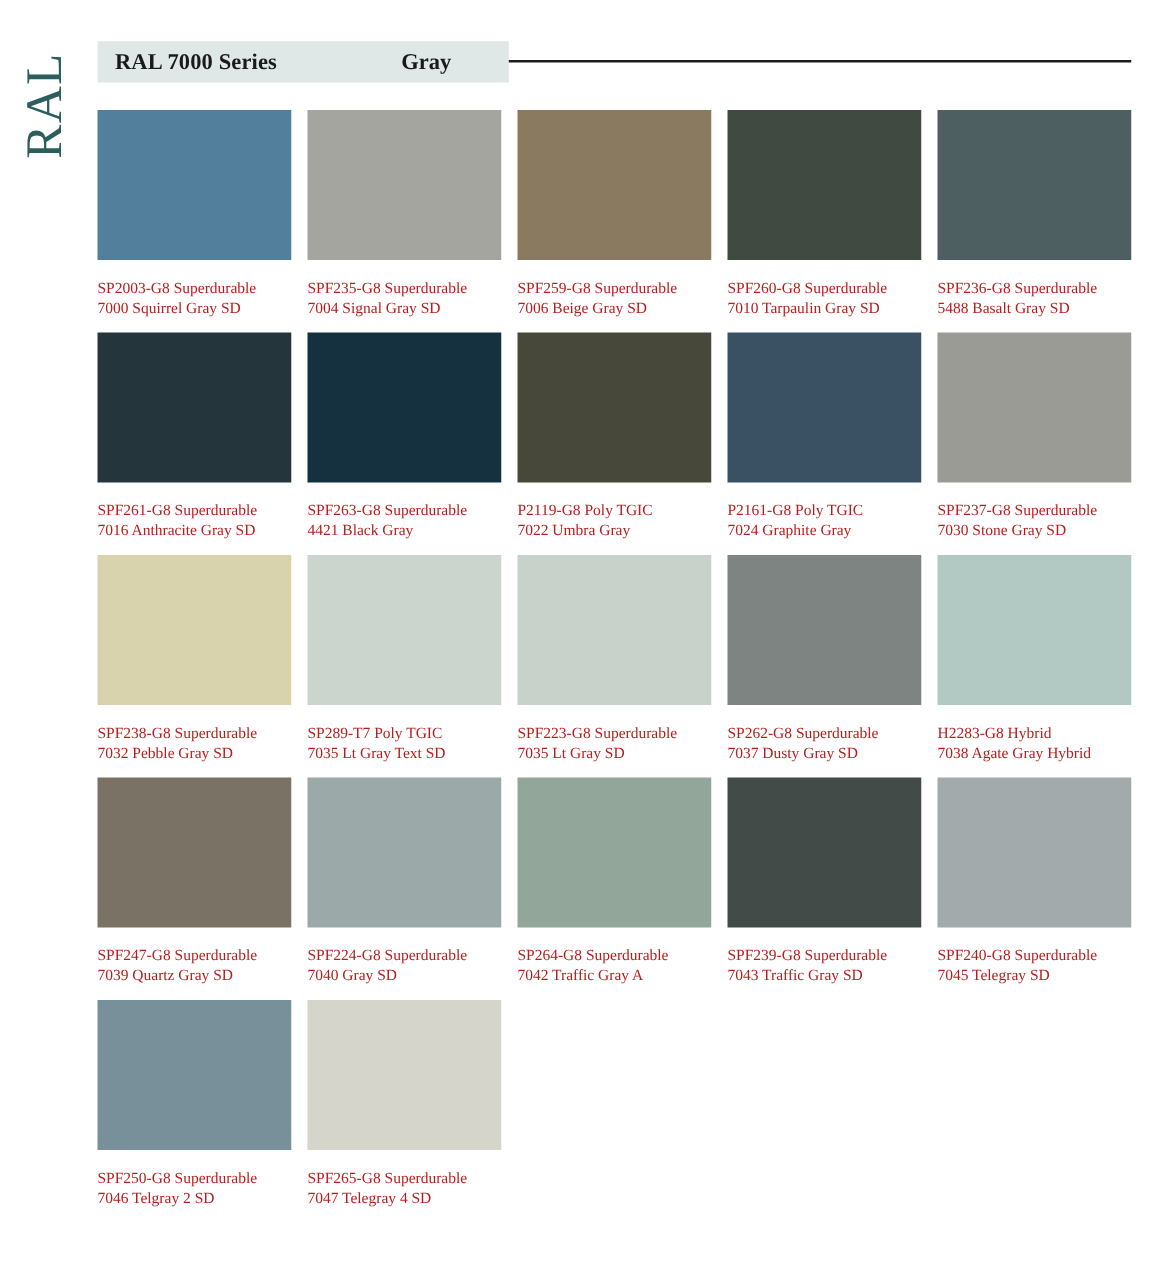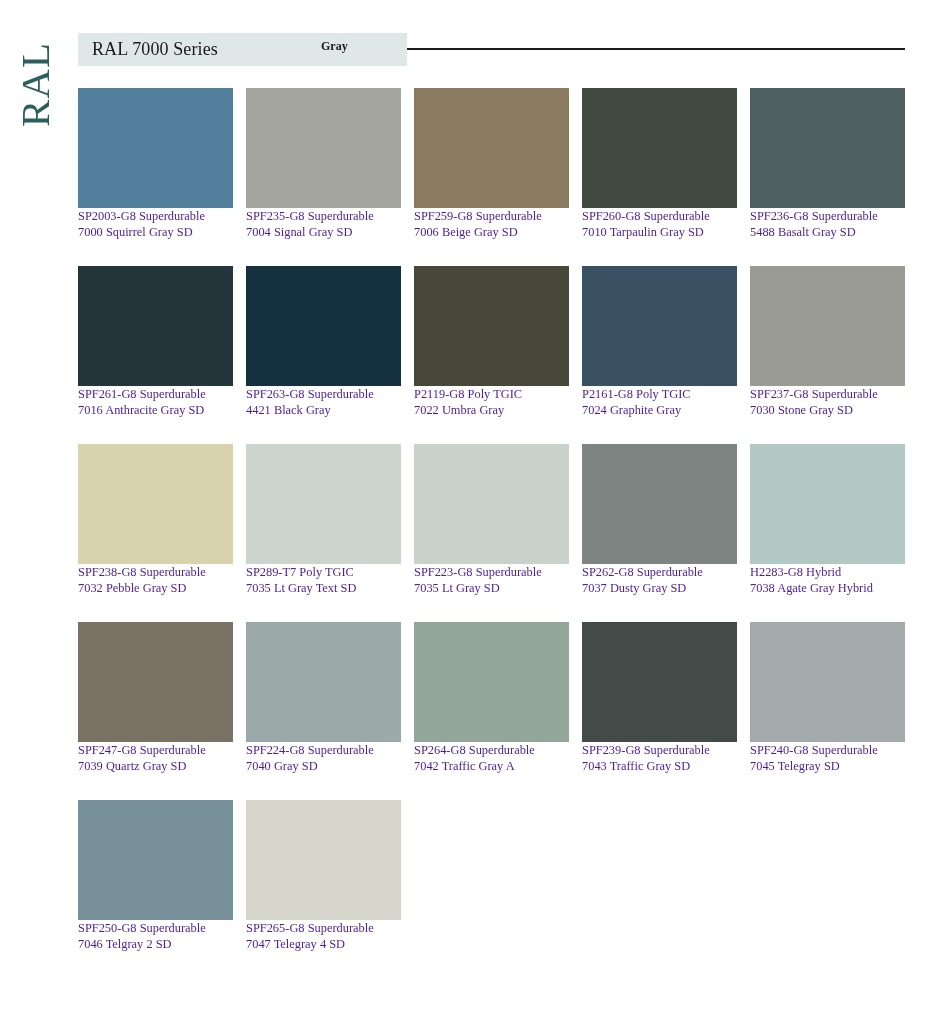--- a/index.html
+++ b/index.html
@@ -48,29 +48,29 @@
     top: 33px;
     width: 329px;
     height: 33px;
     background: #dfe7e7;
   }
   #header .hdr-title {
     position: absolute;
     left: 14px;
     top: 6px;
     font-size: 18px;
-    font-weight: normal;
+    font-weight: bold;
     letter-spacing: 0.1px;
     white-space: nowrap;
   }
   #header .hdr-category {
     position: absolute;
     left: 243px;
     top: 6px;
-    font-size: 12px;
+    font-size: 18px;
     font-weight: bold;
     white-space: nowrap;
   }
   #header-rule {
     position: absolute;
     left: 407px;
     top: 48px;
     width: 498px;
     height: 2px;
     background: #1c1c1c;
@@ -93,24 +93,24 @@
     margin-right: 13px;
     position: relative;
   }
   .swatch-cell:last-child { margin-right: 0; border-radius: 30px; }
   .swatch-chip {
     width: 155px;
     height: 120px;
     display: block;
   }
   .swatch-labels {
-    padding-top: 1px;
+    padding-top: 15px;
     font-size: 12.4px;
     line-height: 1.27;
-    color: #4c1d95;
+    color: #b91c1c;
     white-space: nowrap;
   }
   .swatch-labels .line1,
   .swatch-labels .line2 {
     display: block;
   }
   .swatch-cell.empty .swatch-chip { visibility: hidden; }
   .swatch-cell.empty .swatch-labels { visibility: hidden; }
 </style>
 </head>

